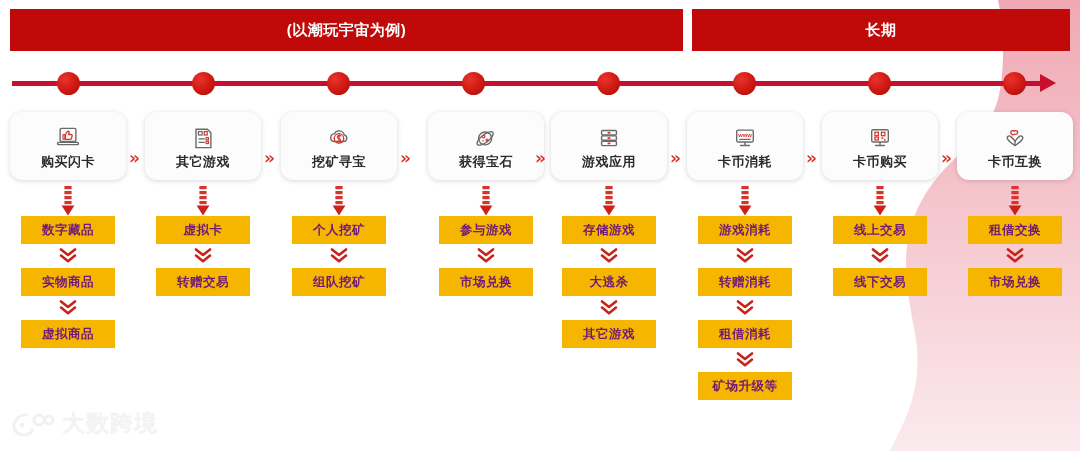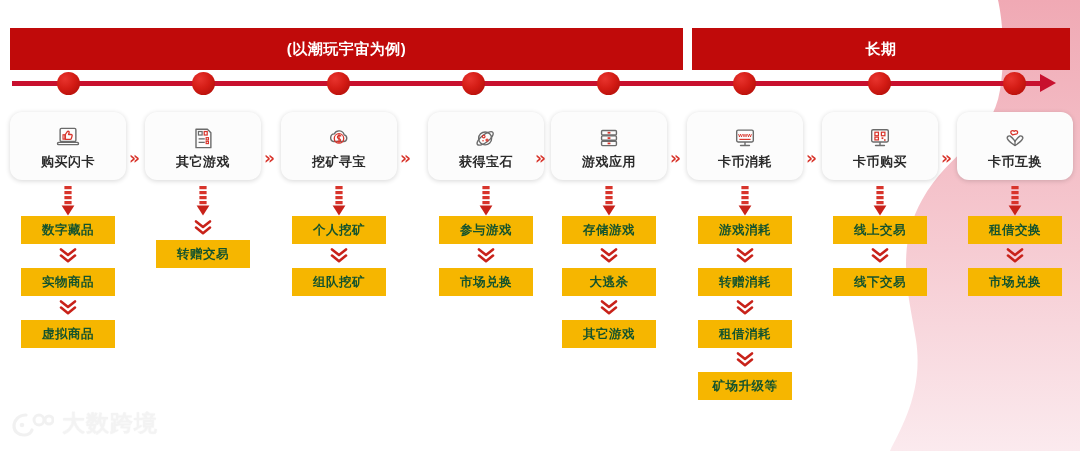--- a/index.html
+++ b/index.html
@@ -9,21 +9,21 @@
     font-family:"Liberation Sans","DejaVu Sans",sans-serif;
     overflow:hidden;
     position:relative;
   }
   #stage{position:relative;width:1080px;height:451px;overflow:hidden;background:#fff;}
 
   
   .blob{position:absolute;right:0;top:0;width:200px;height:451px;pointer-events:none;z-index:0;}
 
   
-  .banners{position:absolute;left:0;top:28px;width:1080px;height:28px;z-index:3;}
+  .banners{position:absolute;left:0;top:9px;width:1080px;height:28px;z-index:3;}
   .banner{
     position:absolute;top:0;height:42px;
     background:#C00A0A;
     color:#ffffff;
     display:flex;align-items:center;justify-content:center;
     font-size:15px;font-weight:bold;letter-spacing:.5px;
   }
   .banner.b1{left:10px;width:673px;}
   .banner.b2{left:692px;width:378px;}
 
@@ -71,21 +71,21 @@
   }
 
   
   .vdash{width:14px;height:30px;margin-top:6px;display:block;}
 
   
   .ybox{
     width:94px;height:28px;
     background:#F6B600;
     display:flex;align-items:center;justify-content:center;
-    font-size:12.5px;font-weight:bold;color:#14532d;letter-spacing:.5px;
+    font-size:12.5px;font-weight:bold;color:#701a75;letter-spacing:.5px;
     margin-top:0;
   }
   .ydown{
     width:20px;height:20px;display:block;margin:2px 0 2px 0;
   }
 
   
   .watermark{
     position:absolute;left:12px;bottom:12px;
     display:flex;align-items:center;gap:8px;
@@ -189,20 +189,21 @@
         </div>
         <div>
           <svg class="vdash" viewBox="0 0 14 30">
             <rect x="3.4" y="0" width="7.2" height="3.2" fill="#D8342B"></rect>
             <rect x="3.4" y="5" width="7.2" height="3.2" fill="#D8342B"></rect>
             <rect x="3.4" y="10" width="7.2" height="3.2" fill="#D8342B"></rect>
             <rect x="3.4" y="15" width="7.2" height="3.2" fill="#D8342B"></rect>
             <path d="M0.6 19.4 H13.4 L7 29.4 Z" fill="#C8221A"></path>
           </svg>
         </div>
+        <div class="ybox">虚拟卡</div>
         <div>
           <svg class="ydown" viewBox="0 0 20 20">
             <path d="M3 3.4 L10 9 L17 3.4" fill="none" stroke="#C8221A" stroke-width="2.6" stroke-linecap="round" stroke-linejoin="round"></path>
             <path d="M3 9.6 L10 15.2 L17 9.6" fill="none" stroke="#C8221A" stroke-width="2.6" stroke-linecap="round" stroke-linejoin="round"></path>
           </svg>
         </div>
         <div class="ybox">转赠交易</div>
       </div>
       <div class="col" style="left: 281px;">
         <div class="card">

